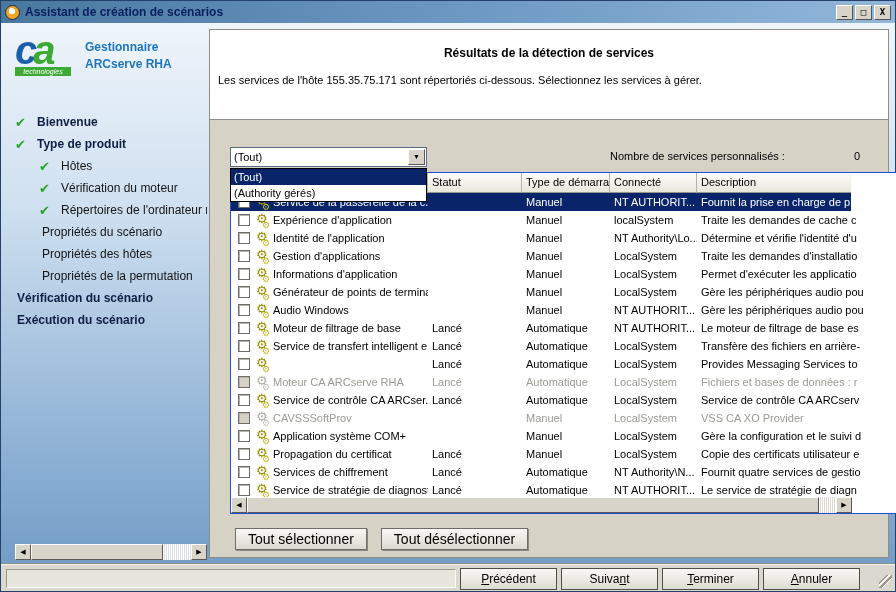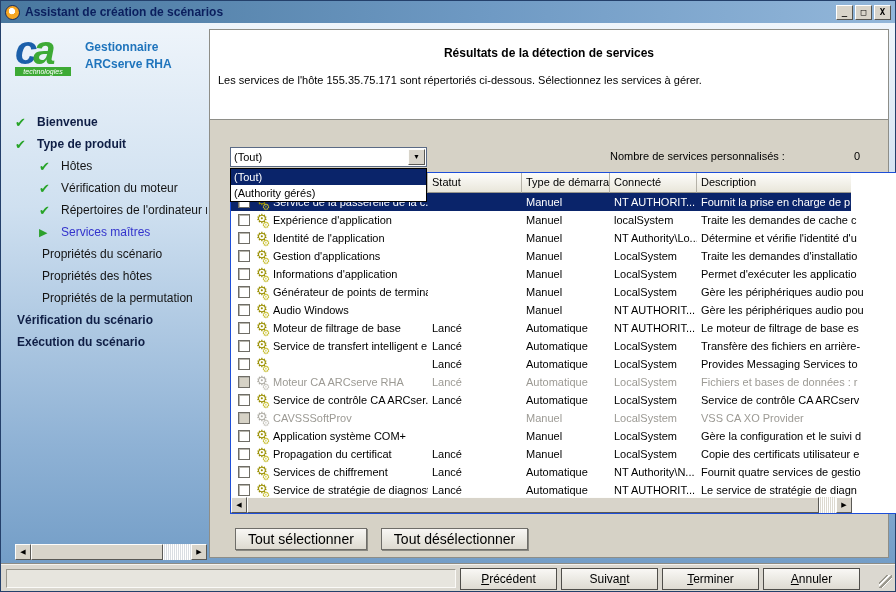--- a/index.html
+++ b/index.html
@@ -192,24 +192,20 @@
       <span class="lbl">Hôtes</span>
     </div>
       <div class="nav-item state-done level-1">
       <span class="ic"></span>
       <span class="lbl">Vérification du moteur</span>
     </div>
       <div class="nav-item state-done level-1">
       <span class="ic"></span>
       <span class="lbl">Répertoires de l'ordinateur maître</span>
     </div>
-      <div class="nav-item state-current level-1">
-      <span class="ic"></span>
-      <span class="lbl">Services maîtres</span>
-    </div>
       <div class="nav-item state-none level-1">
 
       <span class="lbl">Propriétés du scénario</span>
     </div>
       <div class="nav-item state-none level-1">
 
       <span class="lbl">Propriétés des hôtes</span>
     </div>
       <div class="nav-item state-none level-1">
 

